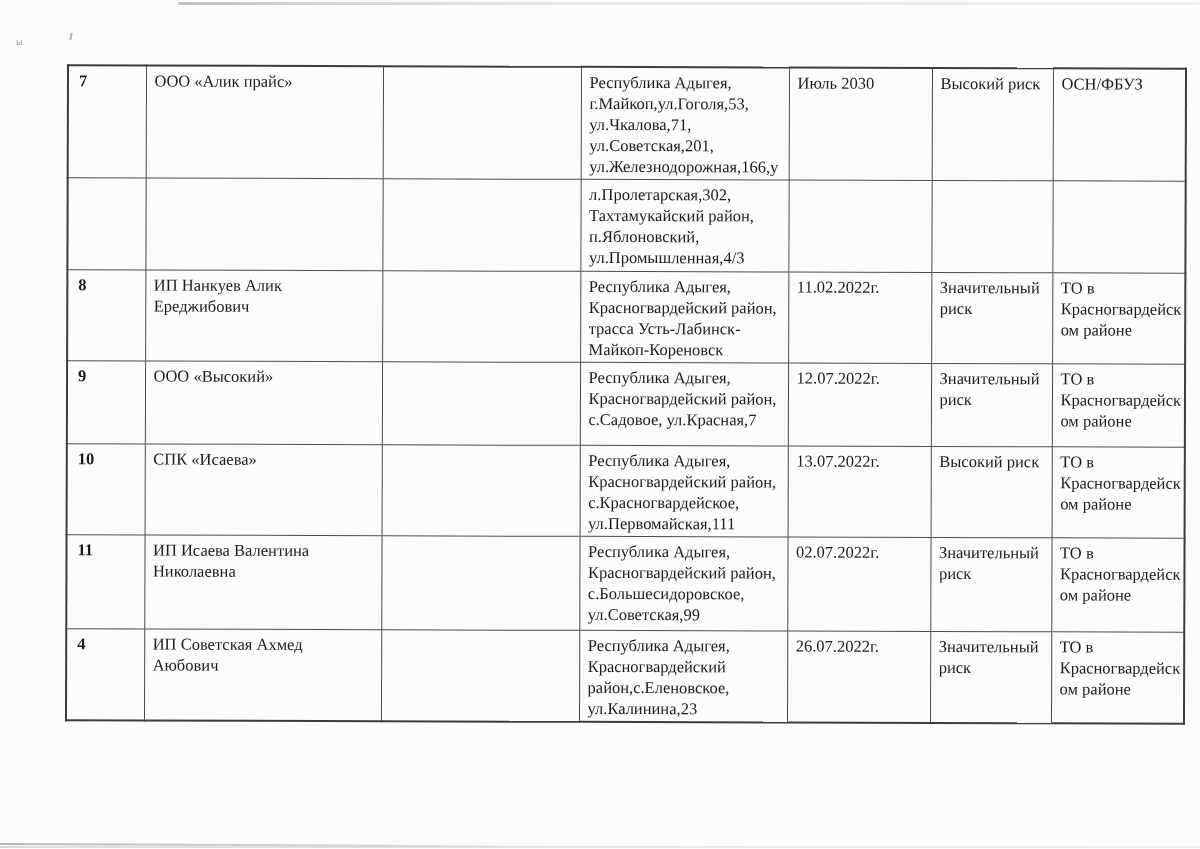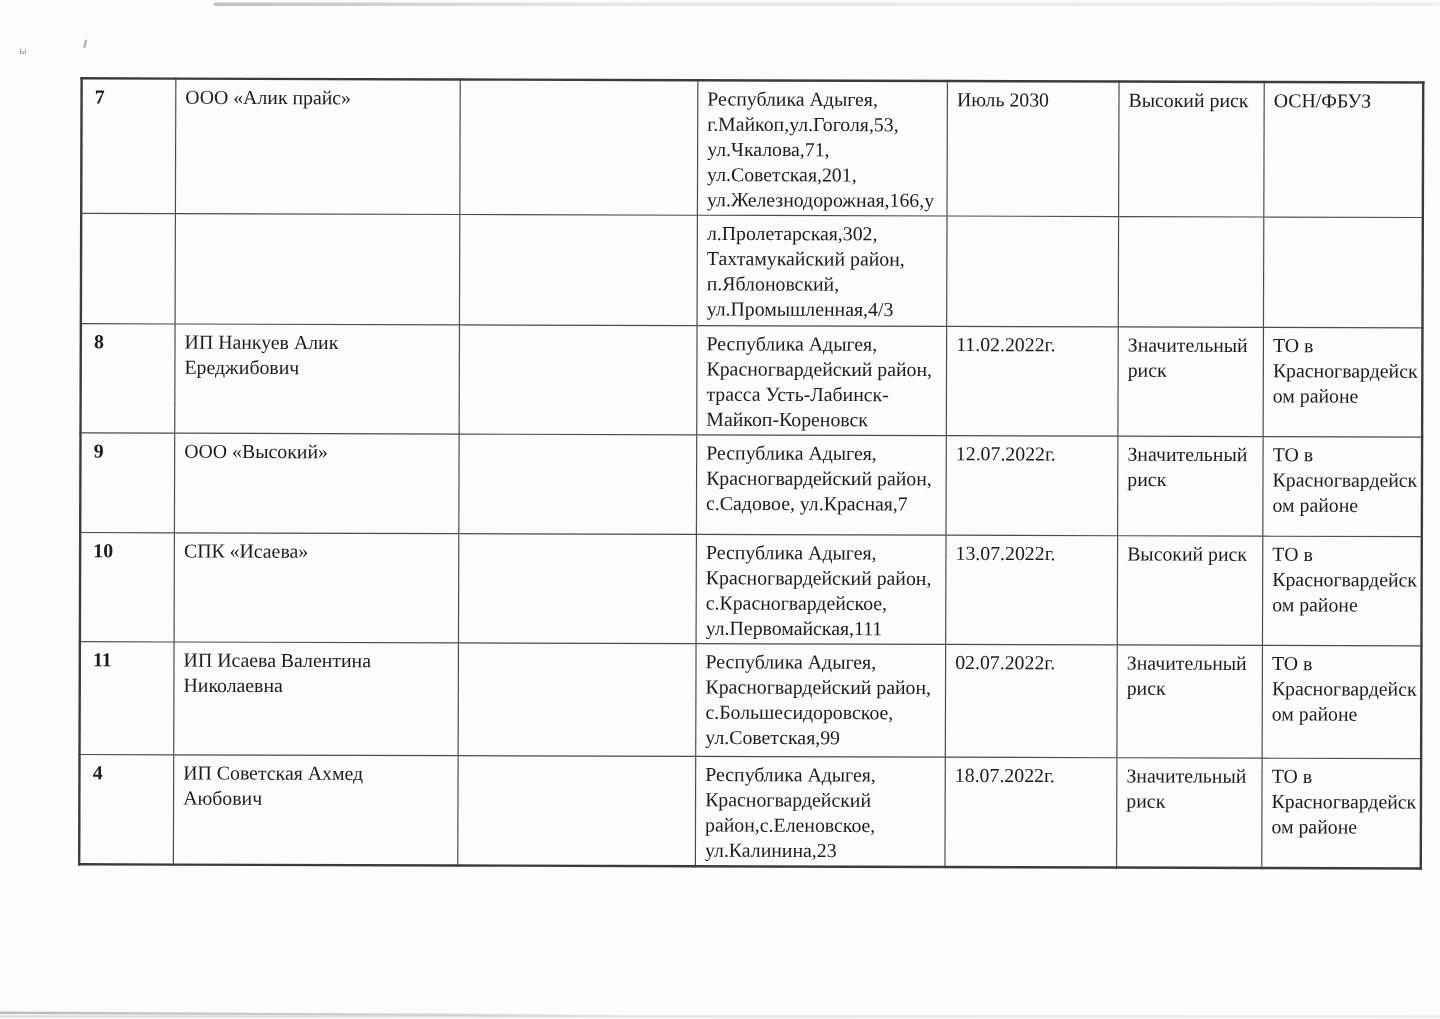--- a/index.html
+++ b/index.html
@@ -170,21 +170,21 @@
           </tr>
           <tr>
             <td class="num">4</td>
             <td>ИП Советская Ахмед
 Аюбович</td>
             <td></td>
             <td>Республика Адыгея,
 Красногвардейский
 район,с.Еленовское,
 ул.Калинина,23</td>
-            <td>18.07.2022г.</td>
+            <td>26.07.2022г.</td>
             <td>Значительный
 риск</td>
             <td>ТО в
 Красногвардейск
 ом районе</td>
           </tr>
         </tbody>
     </table>
   </div>
 

